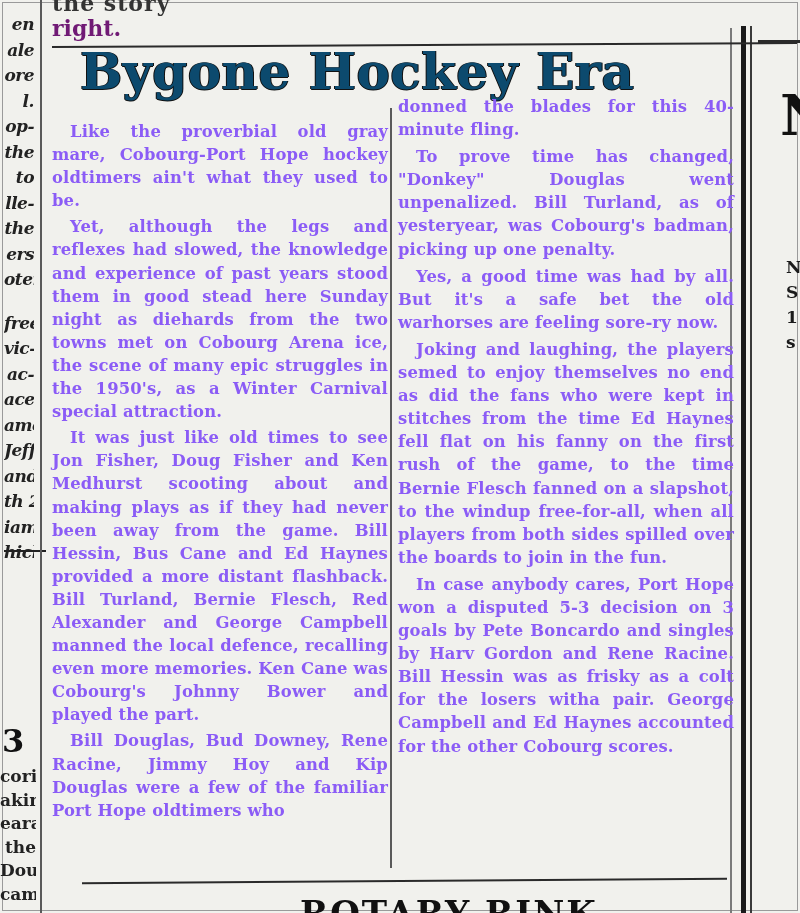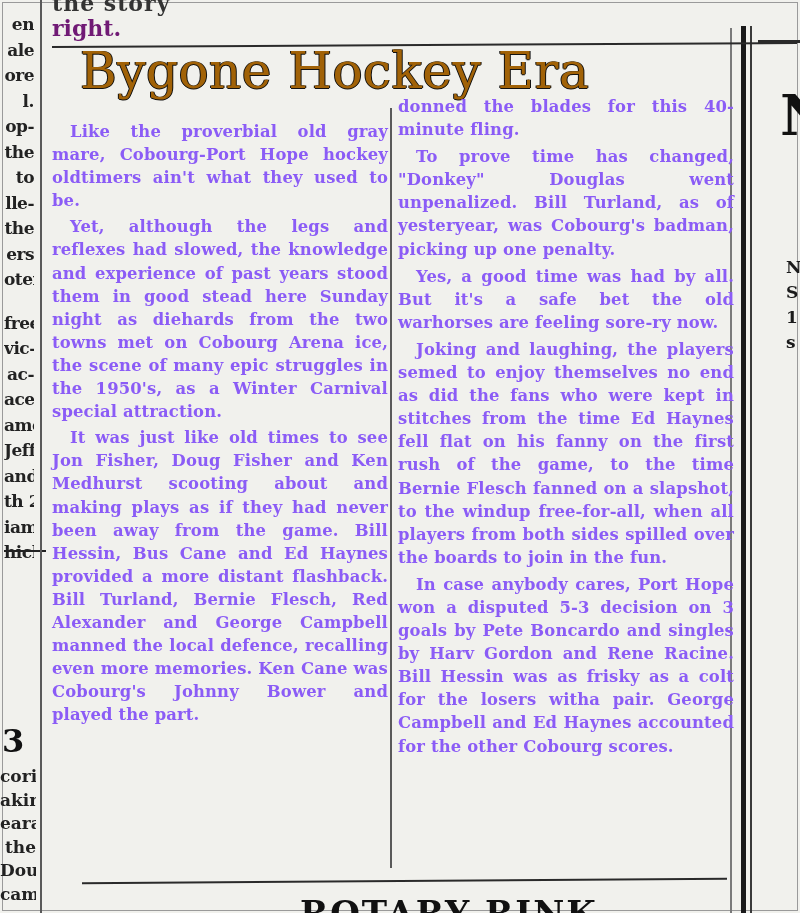--- a/index.html
+++ b/index.html
@@ -9,43 +9,43 @@
     font-family: "DejaVu Serif", "Liberation Serif", serif;
     color: #1b1b1b;
   }
   .page { position: absolute; inset: 0; background: #f1f1ed; }
   .frame { position:absolute; left:2px; top:2px; right:2px; bottom:2px; border:1px solid #9a9a9a; }
 
   
   .left-col { position: absolute; left: 4px; top: 12px; width: 30px; }
   .left-col .frag {
     text-align: right; font-size: 17px; line-height: 25.5px; font-weight: bold;
-    letter-spacing: -0.5px; white-space: nowrap; overflow: hidden; height: 25.5px; color:#222;
+    letter-spacing: -0.5px; white-space: nowrap; overflow: hidden; height: 25.5px; color:#222;font-style:italic;
   }
   .left-col .gap { height: 18px; }
   .left-rule { position:absolute; left:4px; top:550px; width:42px; height:2px; background:#222; }
   .left-big { position:absolute; left:2px; top:722px; font-size:32px; font-weight:bold; color:#111; }
   .left-col2 { position: absolute; left: 0px; top: 765px; width: 36px; }
   .left-col2 .frag {
     text-align: right; font-size: 17px; line-height: 23.5px; font-weight: bold;
     white-space: nowrap; overflow: hidden; color:#222;
   }
 
   .vline { position:absolute; background:#5a5a5a; }
 
   
   .top-frag { position:absolute; left:52px; top:-10px; font-size:22px; font-weight:bold; color:#333; letter-spacing:1px; }
   .top-right { position:absolute; left:52px; top:15px; font-size:22px; font-weight:bold; color:#701a75; }
   .hrule { position:absolute; height:2px; background:#2a2a2a; }
 
   
   .headline {
     position:absolute; left:80px; top:42px; width:640px;
-    font-family: "DejaVu Serif", serif; font-weight: 400; font-size: 50px;
-    letter-spacing: 0.5px; color:#a16207; white-space: nowrap;
+    font-family: "DejaVu Serif", serif; font-weight: 700; font-size: 50px;
+    letter-spacing: 0.5px; color:#0c4a6e; white-space: nowrap;
     text-shadow: 1px 0 0 #121212, -1px 0 0 #121212, 0 1px 0 #121212;
   }
 
   
   .col {
     position:absolute; font-size:16.4px; line-height:23.1px; font-weight:bold;
     color:#8b5cf6; text-align: justify; letter-spacing: 0.15px;
   }
   .col p { margin: 0 0 3px 0; text-indent: 18px; }
   .col p.cont { text-indent: 0; }
@@ -113,20 +113,21 @@
   <div class="top-right">right.</div>
   <div class="hrule" style="left:52px; top:44px; width:745px; transform:rotate(-0.3deg);"></div>
   <div class="hrule" style="left:758px; top:40px; width:42px; height:3px;"></div>
 
   <h1 class="headline" style="margin:0;">Bygone Hockey Era</h1>
 
   <div class="col col1">
     <p>Like the proverbial old gray mare, Cobourg-Port Hope hockey oldtimers ain't what they used to be.</p>
     <p>Yet, although the legs and reflexes had slowed, the knowledge and experience of past years stood them in good stead here Sunday night as diehards from the two towns met on Cobourg Arena ice, the scene of many epic struggles in the 1950's, as a Winter Carnival special attraction.</p>
     <p>It was just like old times to see Jon Fisher, Doug Fisher and Ken Medhurst scooting about and making plays as if they had never been away from the game. Bill Hessin, Bus Cane and Ed Haynes provided a more distant flashback. Bill Turland, Bernie Flesch, Red Alexander and George Campbell manned the local defence, recalling even more memories. Ken Cane was Cobourg's Johnny Bower and played the part.</p>
+    <p>Bill Douglas, Bud Downey, Rene Racine, Jimmy Hoy and Kip Douglas were a few of the familiar Port Hope oldtimers who</p>
   </div>
 
   <div class="col col2" style="width:336px;">
     <p class="cont">donned the blades for this 40-minute fling.</p>
     <p>To prove time has changed, "Donkey" Douglas went unpenalized. Bill Turland, as of yesteryear, was Cobourg's badman, picking up one penalty.</p>
     <p>Yes, a good time was had by all. But it's a safe bet the old warhorses are feeling sore-ry now.</p>
     <p>Joking and laughing, the players semed to enjoy themselves no end as did the fans who were kept in stitches from the time Ed Haynes fell flat on his fanny on the first rush of the game, to the time Bernie Flesch fanned on a slapshot, to the windup free-for-all, when all players from both sides spilled over the boards to join in the fun.</p>
     <p>In case anybody cares, Port Hope won a disputed 5-3 decision on 3 goals by Pete Boncardo and singles by Harv Gordon and Rene Racine. Bill Hessin was as frisky as a colt for the losers witha pair. George Campbell and Ed Haynes accounted for the other Cobourg scores.</p>
   </div>
 

